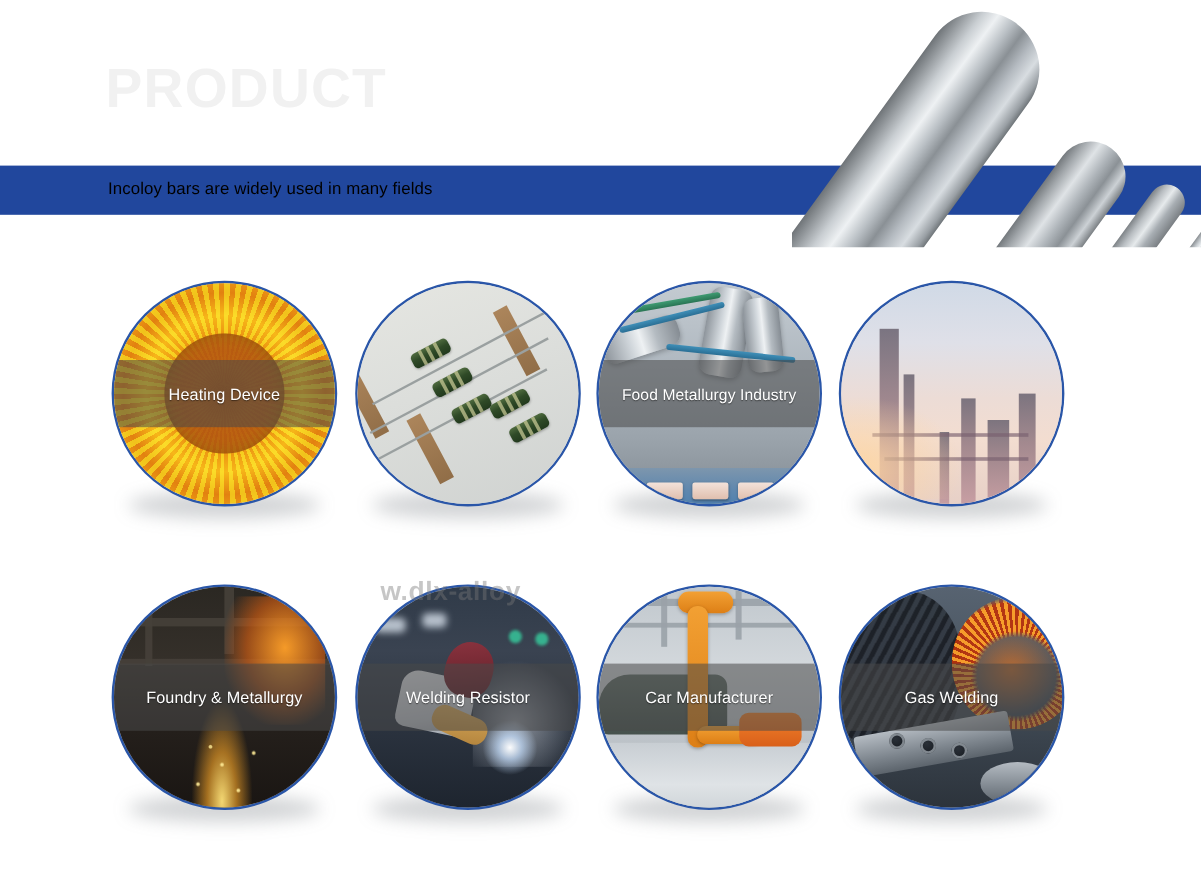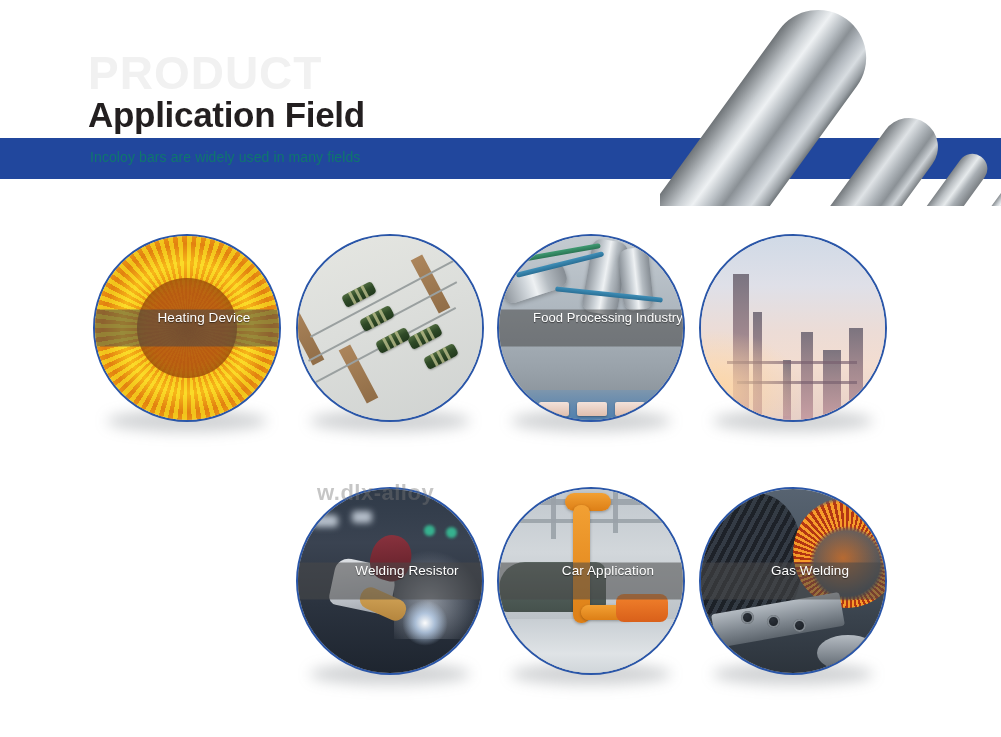--- a/index.html
+++ b/index.html
@@ -52,21 +52,21 @@
     top: 138px;
     width: 1001px;
     height: 41px;
     background: #21479d;
   }
   .banner-text {
     position: absolute;
     left: 90px;
     top: 149px;
     font-size: 14px;
-    color: #0f766e;
+    color: #000000;
     letter-spacing: 0.1px;
     white-space: nowrap;
   }
 
   
   .bars-wrap {
     position: absolute;
     left: 660px;
     top: 0px;
     width: 341px;
@@ -164,25 +164,25 @@
     top: -4px;
     width: calc(100% + 8px);
     height: calc(100% + 8px);
   }
   .label-band {
     position: absolute;
     left: 0;
     top: 50%;
     transform: translateY(-50%);
     width: 100%;
-    height: 37px;
+    height: 56px;
     background: rgba(72, 72, 72, 0.55);
     display: flex;
+    align-items: center;
     justify-content: center;
-    padding-left: 17px;
   }
   .label-text {
     color: #ffffff;
     font-size: 13.5px;
     letter-spacing: 0.1px;
     white-space: nowrap;
     text-shadow: 0 1px 1px rgba(0,0,0,0.5);
     padding: 0 2px;
   }
   .label-text.tight { font-size: 13px; }
@@ -528,21 +528,20 @@
     box-shadow: inset 0 0 0 2px rgba(210,218,226,0.55);
   }
 </style>
 </head>
 <body>
 
 <div class="slide">
 
   <div class="watermark-product">PRODUCT</div>
 
-  <h1 class="page-title">Application Field</h1>
 
   <div class="banner"></div>
   <div class="banner-text">Incoloy bars are widely used in many fields</div>
 
   <div class="bars-wrap">
     <div class="bar b1"></div>
     <div class="bar b2"></div>
     <div class="bar b3"></div>
     <div class="bar b4"></div>
   </div>
@@ -607,21 +606,21 @@
           <span class="cyl" style="left:126px;top:16px; width:30px; height:62px; transform:rotate(-6deg);"></span>
           <span class="hose" style="left:20px; top:30px; width:90px; transform:rotate(-14deg);"></span>
           <span class="hose g" style="left:26px; top:18px; width:80px; transform:rotate(-10deg);"></span>
           <span class="hose" style="left:60px; top:60px; width:108px; transform:rotate(6deg);"></span>
           <span class="belt"></span>
           <span class="pack" style="left:44px;"></span>
           <span class="pack" style="left:82px;"></span>
           <span class="pack" style="left:120px;"></span>
         </div>
         <div class="label-band">
-          <span class="label-text tight">Food Processing Industry</span>
+          <span class="label-text tight">Food Metallurgy Industry</span>
         </div>
       </div>
     </div>
 
     <div class="card" style="left:699px; top:234px;">
       <div class="shadow"></div>
       <div class="circle">
         <div class="scene sc-chem">
           <span class="tower" style="left:36px;  width:16px; height:150px;"></span>
           <span class="tower" style="left:56px;  width:9px;  height:112px;"></span>
@@ -629,20 +628,37 @@
           <span class="tower" style="left:126px; width:18px; height:74px;"></span>
           <span class="tower" style="left:152px; width:14px; height:96px;"></span>
           <span class="tower" style="left:86px;  width:8px;  height:64px;"></span>
           <span class="pipe" style="left:30px; bottom:60px; width:130px;"></span>
           <span class="pipe" style="left:40px; bottom:40px; width:120px;"></span>
           <span class="glow"></span>
         </div>
       </div>
     </div>
 
+    <div class="card" style="left:93px; top:487px;">
+      <div class="shadow"></div>
+      <div class="circle">
+        <div class="scene sc-foundry">
+          <span class="beam" style="left:0;  top:30px; width:100%; height:7px;"></span>
+          <span class="beam" style="left:0;  top:64px; width:100%; height:5px;"></span>
+          <span class="beam" style="left:30px; top:0; width:6px; height:70px;"></span>
+          <span class="beam" style="left:96px; top:0; width:8px; height:60px;"></span>
+          <span class="fire"></span>
+          <span class="pour"></span>
+          <span class="sparks"></span>
+        </div>
+        <div class="label-band">
+          <span class="label-text">Foundry &amp; Metallurgy</span>
+        </div>
+      </div>
+    </div>
 
     <div class="card" style="left:296px; top:487px;">
       <div class="shadow"></div>
       <div class="circle">
         <div class="scene sc-welding">
           <span class="blur-light" style="left:18px; top:30px; width:26px; height:12px;"></span>
           <span class="blur-light" style="left:58px; top:26px; width:20px; height:12px;"></span>
           <span class="dot-g" style="left:130px; top:40px;"></span>
           <span class="dot-g" style="left:152px; top:42px;"></span>
           <span class="smoke"></span>
@@ -666,21 +682,21 @@
           <span class="rail" style="left:56px; top:0; width:5px; height:54px;"></span>
           <span class="rail" style="left:118px;top:0; width:5px; height:48px;"></span>
           <span class="body"></span>
           <span class="floor"></span>
           <span class="robot" style="left:70px; top:8px;  width:46px; height:18px; border-radius:12px;"></span>
           <span class="robot" style="left:78px; top:20px; width:17px; height:118px;"></span>
           <span class="robot" style="left:86px; top:120px; width:54px; height:15px;"></span>
           <span class="drum"></span>
         </div>
         <div class="label-band">
-          <span class="label-text">Car Application</span>
+          <span class="label-text">Car Manufacturer</span>
         </div>
       </div>
     </div>
 
     <div class="card" style="left:699px; top:487px;">
       <div class="shadow"></div>
       <div class="circle">
         <div class="scene sc-turbine">
           <span class="blades"></span>
           <span class="glow2"></span>

